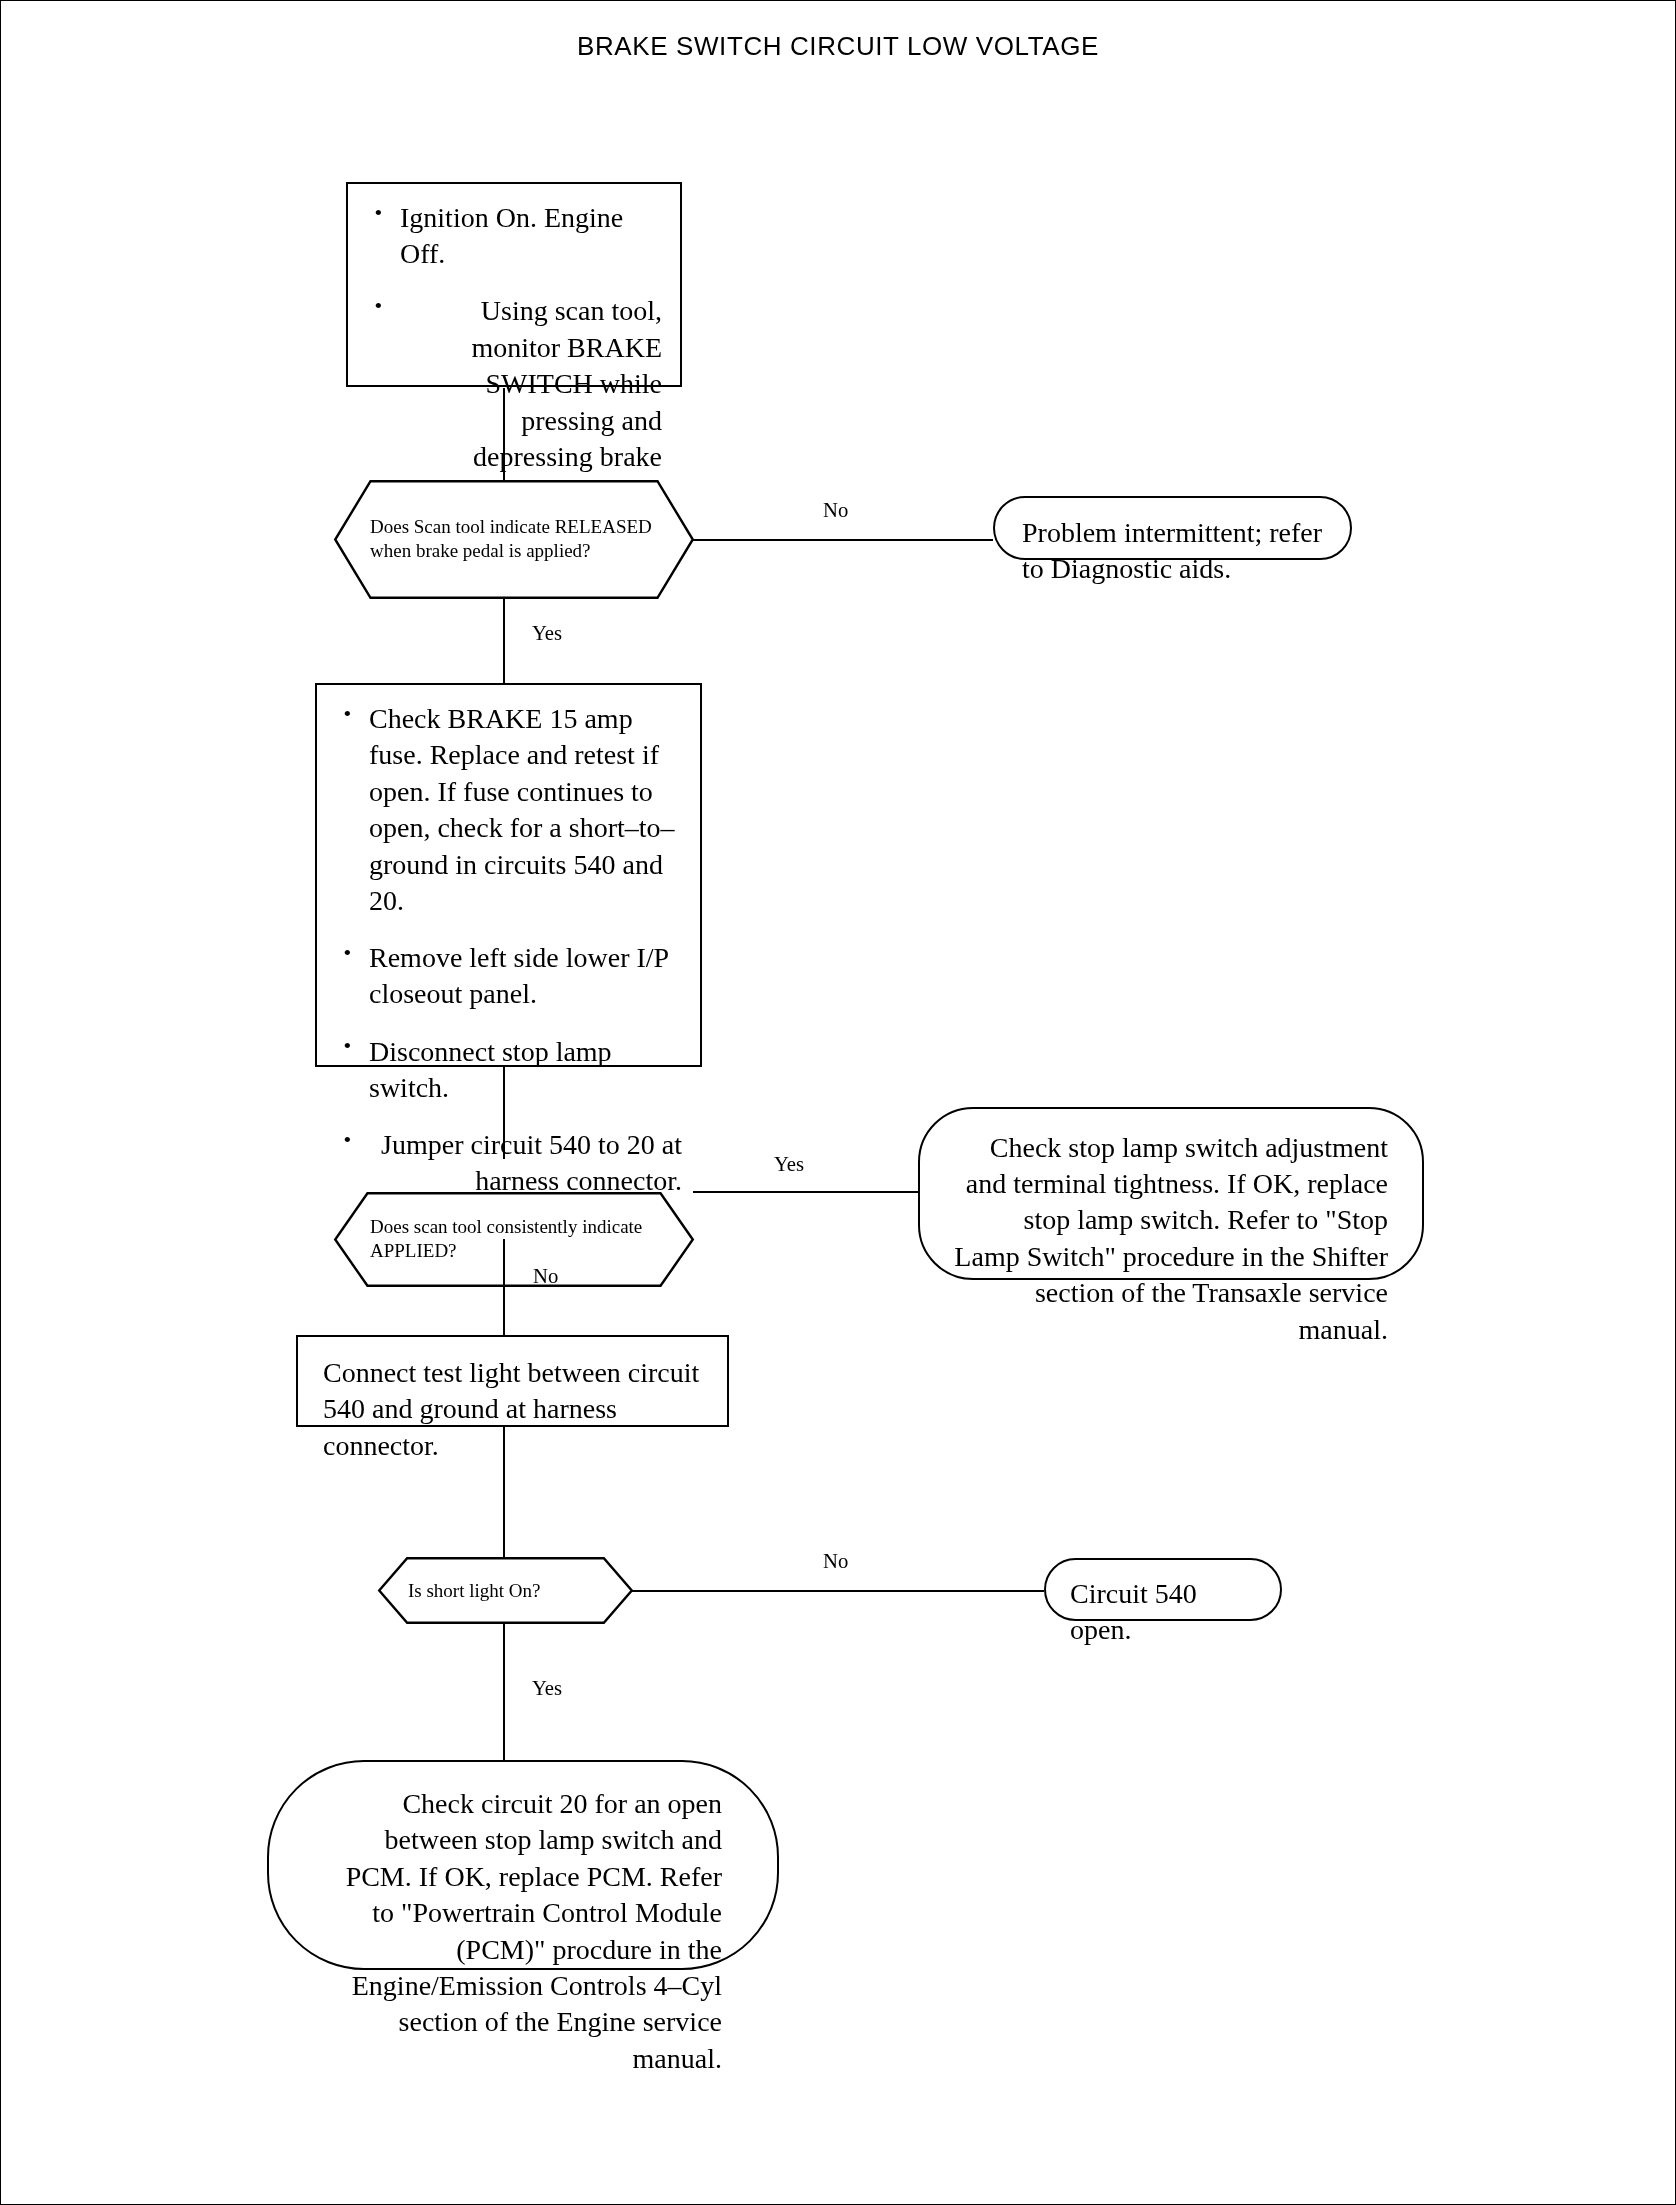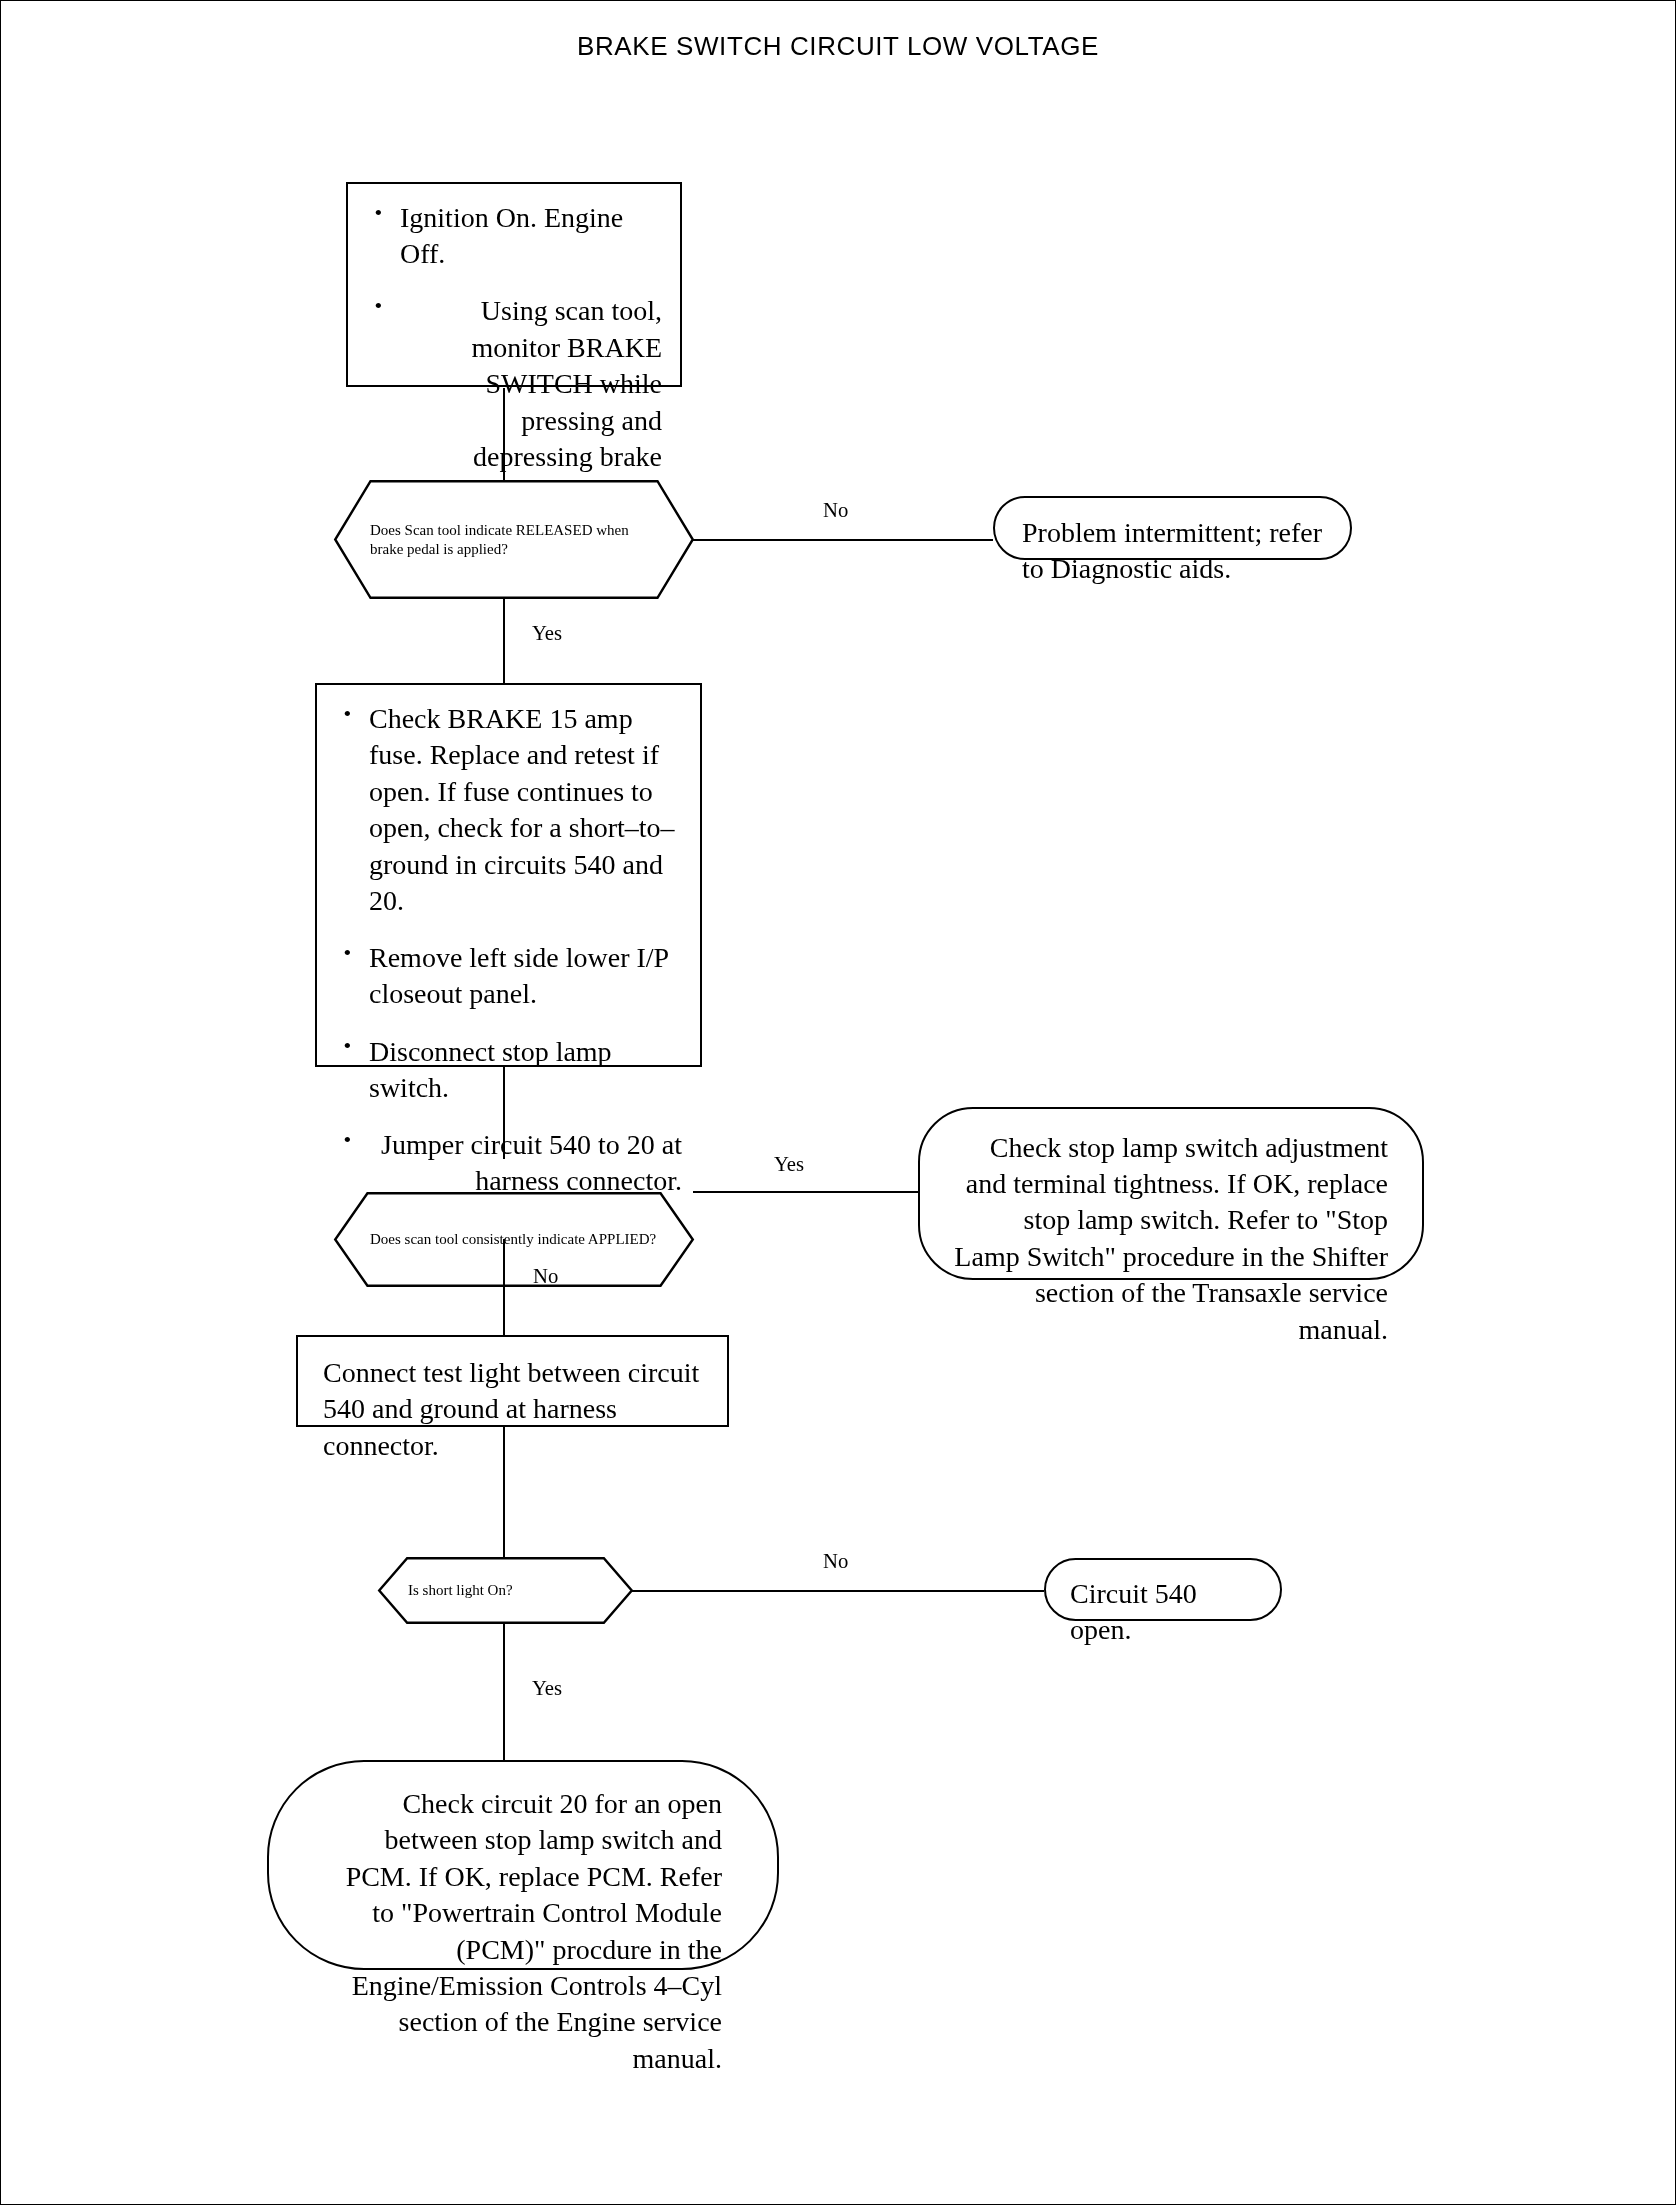--- a/index.html
+++ b/index.html
@@ -81,21 +81,21 @@
     width: 100%;
     height: 100%;
     overflow: visible;
   }
   .hex .hextext {
     position: absolute;
     left: 36px;
     right: 36px;
     top: 50%;
     transform: translateY(-50%);
-    font-size: 15px;
+    font-size: 19px;
     line-height: 1.30;
     color: #000000;
     text-align: left;
   }
 
   
   .line-v, .line-h {
     position: absolute;
     background: #000000;
   }

